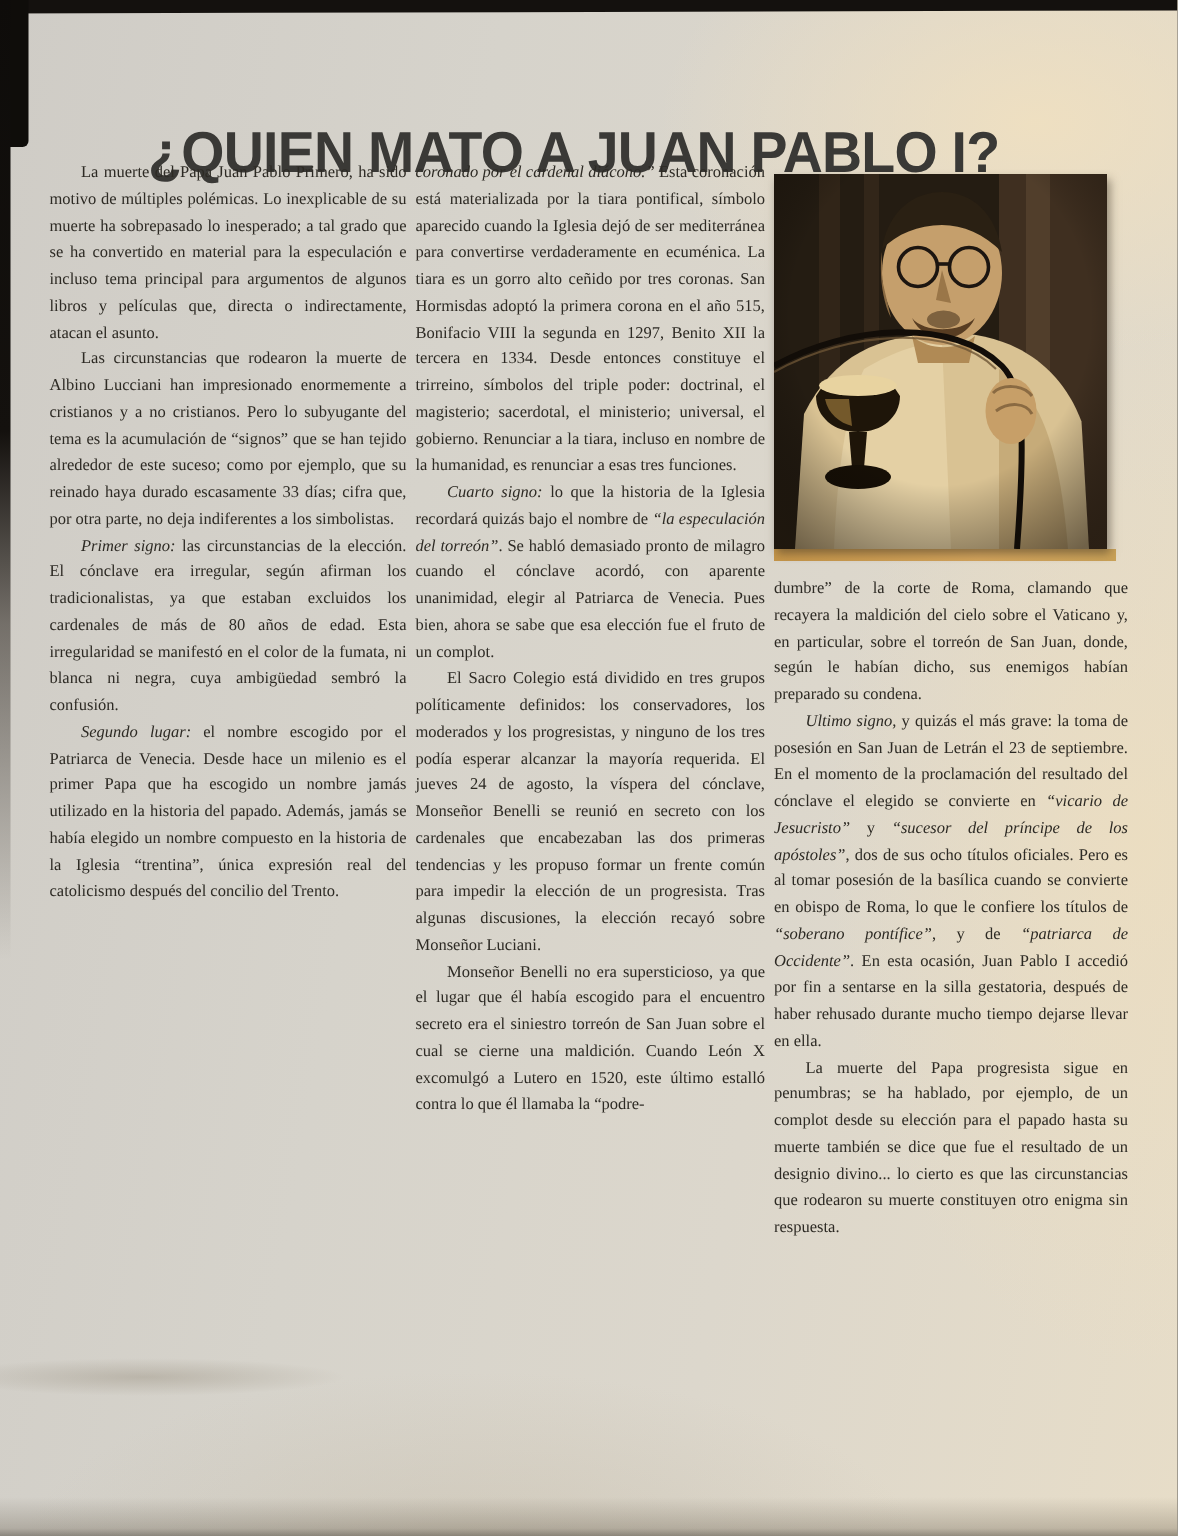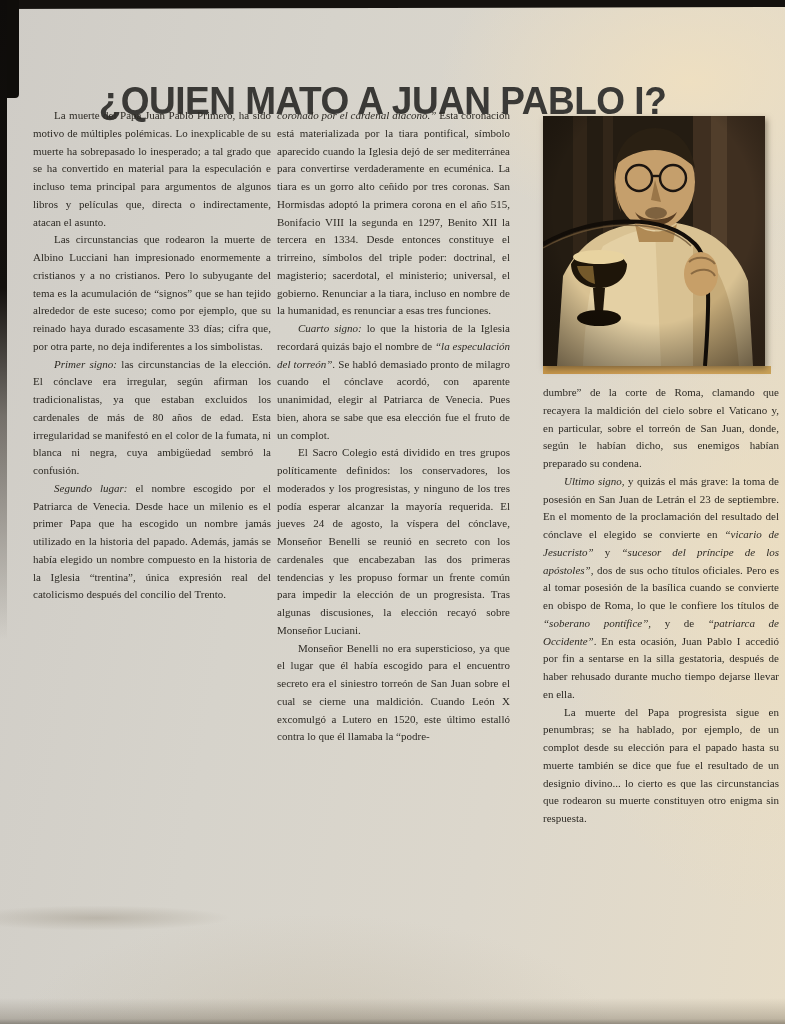--- a/index.html
+++ b/index.html
@@ -35,21 +35,21 @@
     transform:scaleY(1.04);
     white-space:nowrap;
   }
 
   .col{position:absolute;top:107px;text-align:justify;font-size:11px;line-height:17.75px;}
   .col p{margin:0;text-indent:21px;}
   .col p.no-indent{text-indent:0;}
   .it{font-style:italic;margin-top:40px;}
   #col1{left:33px;width:238px;}
   #col2{left:277px;width:233px;}
-  #col3{left:543px;width:236px;}
+  #col3{left:516px;width:236px;}
 
   .photo-wrap{width:228px;margin:9px 0 10px 0;}
   .photo{
     width:222px;height:250px;
     background:#241d14;
     box-shadow:2px 3px 6px rgba(60,50,35,.5);
     position:relative;overflow:hidden;
   }
   .photo svg{display:block;}
   .photo-bar{width:228px;height:8px;background:linear-gradient(90deg,#c59549,#d3a45c 60%,#caa258);}

